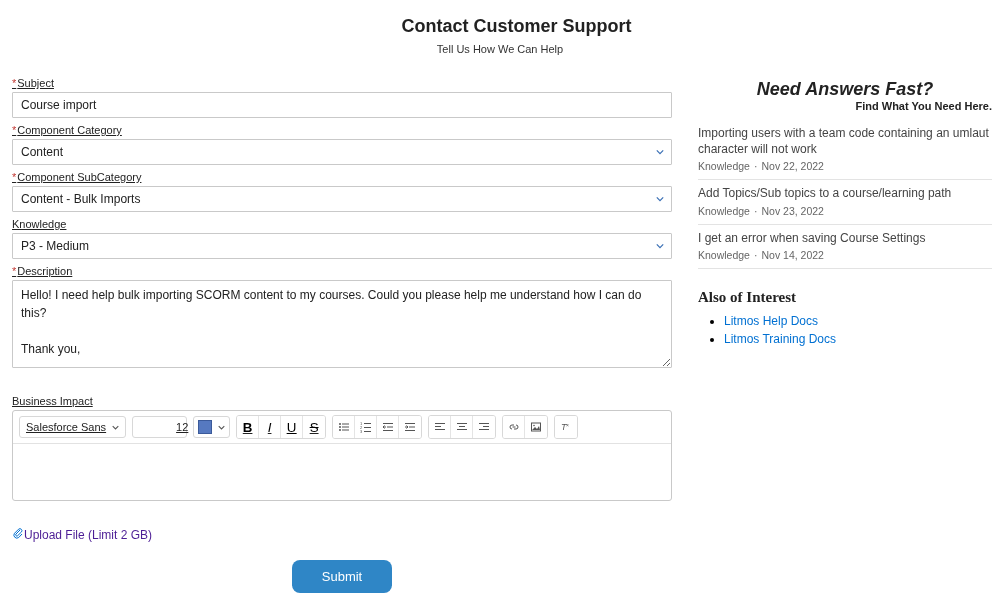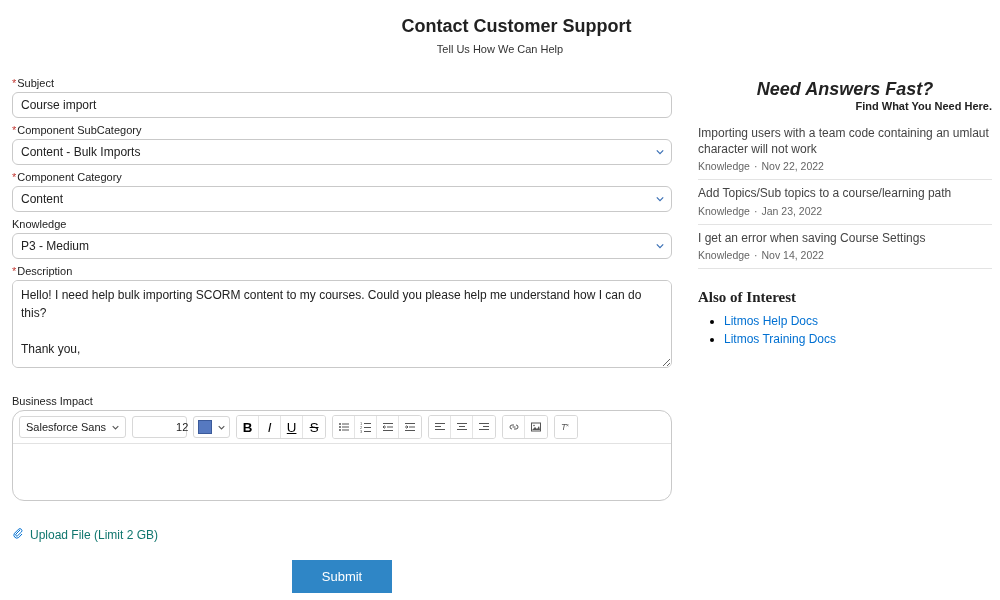--- a/index.html
+++ b/index.html
@@ -4,45 +4,45 @@
 <style>
 * { box-sizing: border-box; margin: 0; padding: 0; }
 body { font-family: -apple-system, BlinkMacSystemFont, "Segoe UI", Helvetica, Arial, sans-serif; font-size: 12px; color: #222; background: #fff; }
 .page { width: 1000px; height: 600px; position: relative; }
 .header { text-align: center; padding-top: 16px; }
 .page-title { font-size: 18px; font-weight: 700; margin-left: 33px; }
 .page-sub { font-size: 11px; color: #333; margin-top: 6px; }
 .content { display: flex; padding: 22px 8px 0 12px; gap: 18px; }
 .form-col { flex: 0 0 660px; }
 .side-col { flex: 1; padding-left: 8px; }
-.field { margin-bottom: 6px; }
+.field { margin-bottom: 6px; text-decoration: underline; }
 .label { font-size: 11px; margin-bottom: 3px; display: block; }
 .req { color: #c23934; margin-right: 1px; }
 .input, .select, .textarea {
-  width: 100%; border: 1px solid #c9c9c9; border-radius: 6px; background: #fff;
+  width: 100%; border: 1px solid #c9c9c9; border-radius: 1px; background: #fff;
   padding: 5px 8px; font-size: 12px; font-family: inherit; color: #222;
 }
 .select-wrap { position: relative; }
 .select { appearance: none; padding-right: 24px; }
 .caret { position: absolute; right: 8px; top: 50%; transform: translateY(-50%); pointer-events: none; }
 .caret svg { width: 8px; height: 8px; display: block; }
 .textarea { resize: both; min-height: 88px; line-height: 1.5; }
-.rte { border: 1px solid #c9c9c9; border-radius: 12px; }
+.rte { border: 1px solid #c9c9c9; border-radius: 3px; }
 .rte-toolbar { display: flex; align-items: center; gap: 6px; padding: 4px 6px; border-bottom: 1px solid #e2e2e2; flex-wrap: wrap; }
 .rte-group { display: flex; border: 1px solid #d8d8d8; border-radius: 3px; overflow: hidden; }
 .rte-drop { display: flex; align-items: center; border: 1px solid #d8d8d8; border-radius: 3px; padding: 0 6px; height: 22px; gap: 6px; font-size: 11px; }
 .rte-btn { width: 22px; height: 22px; display: flex; align-items: center; justify-content: center; background: #fff; border: none; border-right: 1px solid #e4e4e4; cursor: pointer; }
 .rte-btn:last-child { border-right: none; }
 .rte-btn svg { width: 12px; height: 12px; }
 .color-swatch { width: 14px; height: 14px; background: #5679c0; border: 1px solid #3b5a9a; }
 .rte-body { height: 56px; padding: 6px; }
-.upload { margin-top: 20px; display: inline-flex; align-items: center; gap: 6px; color: #0f766e; font-size: 12px; cursor: pointer; }
+.upload { margin-top: 20px; display: inline-flex; align-items: center; color: #4c1d95; font-size: 12px; cursor: pointer; }
 .upload svg { width: 12px; height: 12px; }
 .submit-row { text-align: center; margin-top: 18px; }
-.submit-btn { background: #2f86c6; color: #fff; border: none; border-radius: 0; padding: 9px 30px; font-size: 13px; cursor: pointer; }
+.submit-btn { background: #2f86c6; color: #fff; border: none; border-radius: 8px; padding: 9px 30px; font-size: 13px; cursor: pointer; }
 .side-title { text-align: center; font-size: 18px; font-weight: 700; margin-top: 2px; font-style: italic; }
 .side-sub { text-align: right; font-size: 11px; margin-top: 0; font-weight: 600; }
 .kb-list { margin-top: 14px; }
 .kb-item { border-bottom: 1px solid #e3e3e3; padding: 6px 0 7px; }
 .kb-item:first-child { padding-top: 0; }
 .kb-title { font-size: 12px; color: #444; line-height: 1.3; }
 .kb-meta { font-size: 10.5px; color: #666; margin-top: 3px; }
 .dot { margin: 0 4px; }
 .interest-title { font-size: 15px; font-weight: 700; margin-top: 20px; font-family: Liberation Serif, serif; }
 .interest-list { margin-top: 6px; padding-left: 26px; }
@@ -59,35 +59,35 @@
   </div>
   <div class="content">
     <div class="form-col">
 
       <div class="field">
         <label class="label"><span class="req">*</span><span>Subject</span></label>
         <input class="input" value="Course import" style="">
       </div>
 
       <div class="field">
-        <label class="label"><span class="req">*</span><span>Component SubCategory</span></label>
+        <label class="label"><span class="req">*</span><span>Component Category</span></label>
         <div class="select-wrap">
-          <select class="select"><option>Content - Bulk Imports</option></select>
+          <select class="select"><option>Content</option></select>
           <span class="caret">
               <svg viewBox="0 0 10 10">
                 <path d="M1 3 L5 7 L9 3" fill="none" stroke="#3a6fb5" stroke-width="1.5"></path>
               </svg>
             </span>
         </div>
       </div>
 
       <div class="field">
-        <label class="label"><span class="req">*</span><span>Component Category</span></label>
+        <label class="label"><span class="req">*</span><span>Component SubCategory</span></label>
         <div class="select-wrap">
-          <select class="select"><option>Content</option></select>
+          <select class="select"><option>Content - Bulk Imports</option></select>
           <span class="caret">
               <svg viewBox="0 0 10 10">
                 <path d="M1 3 L5 7 L9 3" fill="none" stroke="#3a6fb5" stroke-width="1.5"></path>
               </svg>
             </span>
         </div>
       </div>
 
       <div class="field">
         <label class="label"><span>Knowledge</span></label>
@@ -250,21 +250,21 @@
     <div class="side-col">
       <div class="side-title">Need Answers Fast?</div>
       <div class="side-sub">Find What You Need Here.</div>
       <div class="kb-list">
         <div class="kb-item">
           <div class="kb-title">Importing users with a team code containing an umlaut character will not work</div>
           <div class="kb-meta"><span>Knowledge</span><span class="dot">·</span><span>Nov 22, 2022</span></div>
         </div>
         <div class="kb-item">
           <div class="kb-title">Add Topics/Sub topics to a course/learning path</div>
-          <div class="kb-meta"><span>Knowledge</span><span class="dot">·</span><span>Jan 23, 2022</span></div>
+          <div class="kb-meta"><span>Knowledge</span><span class="dot">·</span><span>Nov 23, 2022</span></div>
         </div>
         <div class="kb-item">
           <div class="kb-title">I get an error when saving Course Settings</div>
           <div class="kb-meta"><span>Knowledge</span><span class="dot">·</span><span>Nov 14, 2022</span></div>
         </div>
       </div>
       <div class="interest-title">Also of Interest</div>
       <ul class="interest-list">
         <li><a>Litmos Help Docs</a></li>
         <li><a>Litmos Training Docs</a></li>

